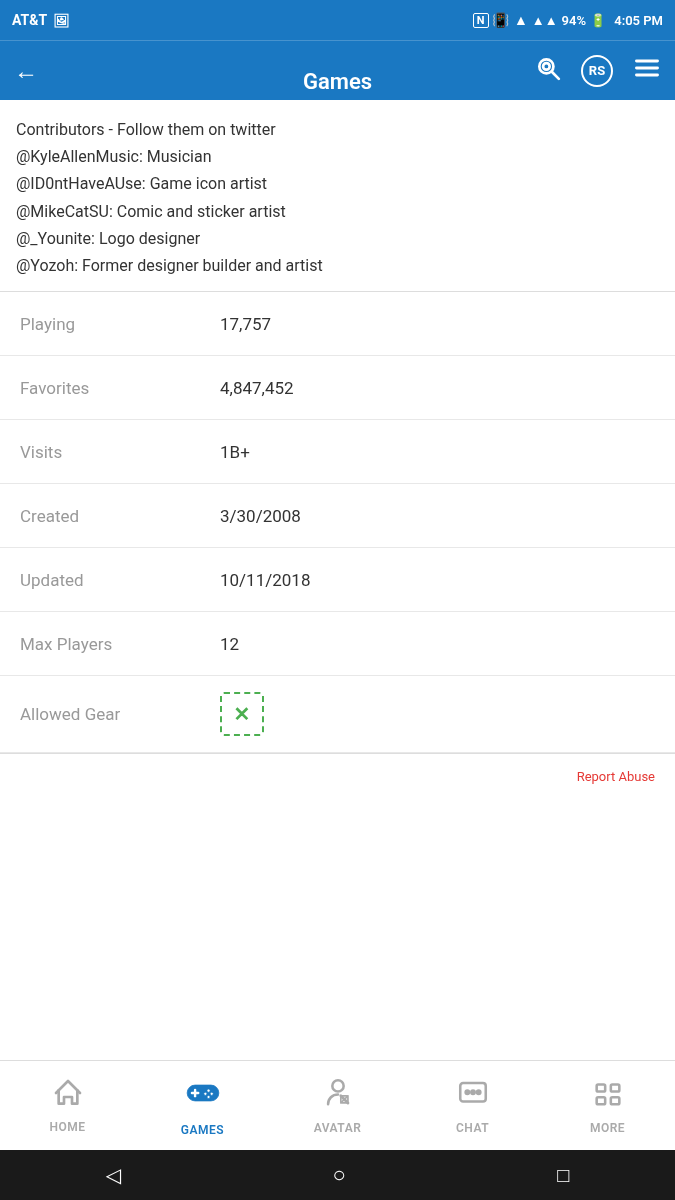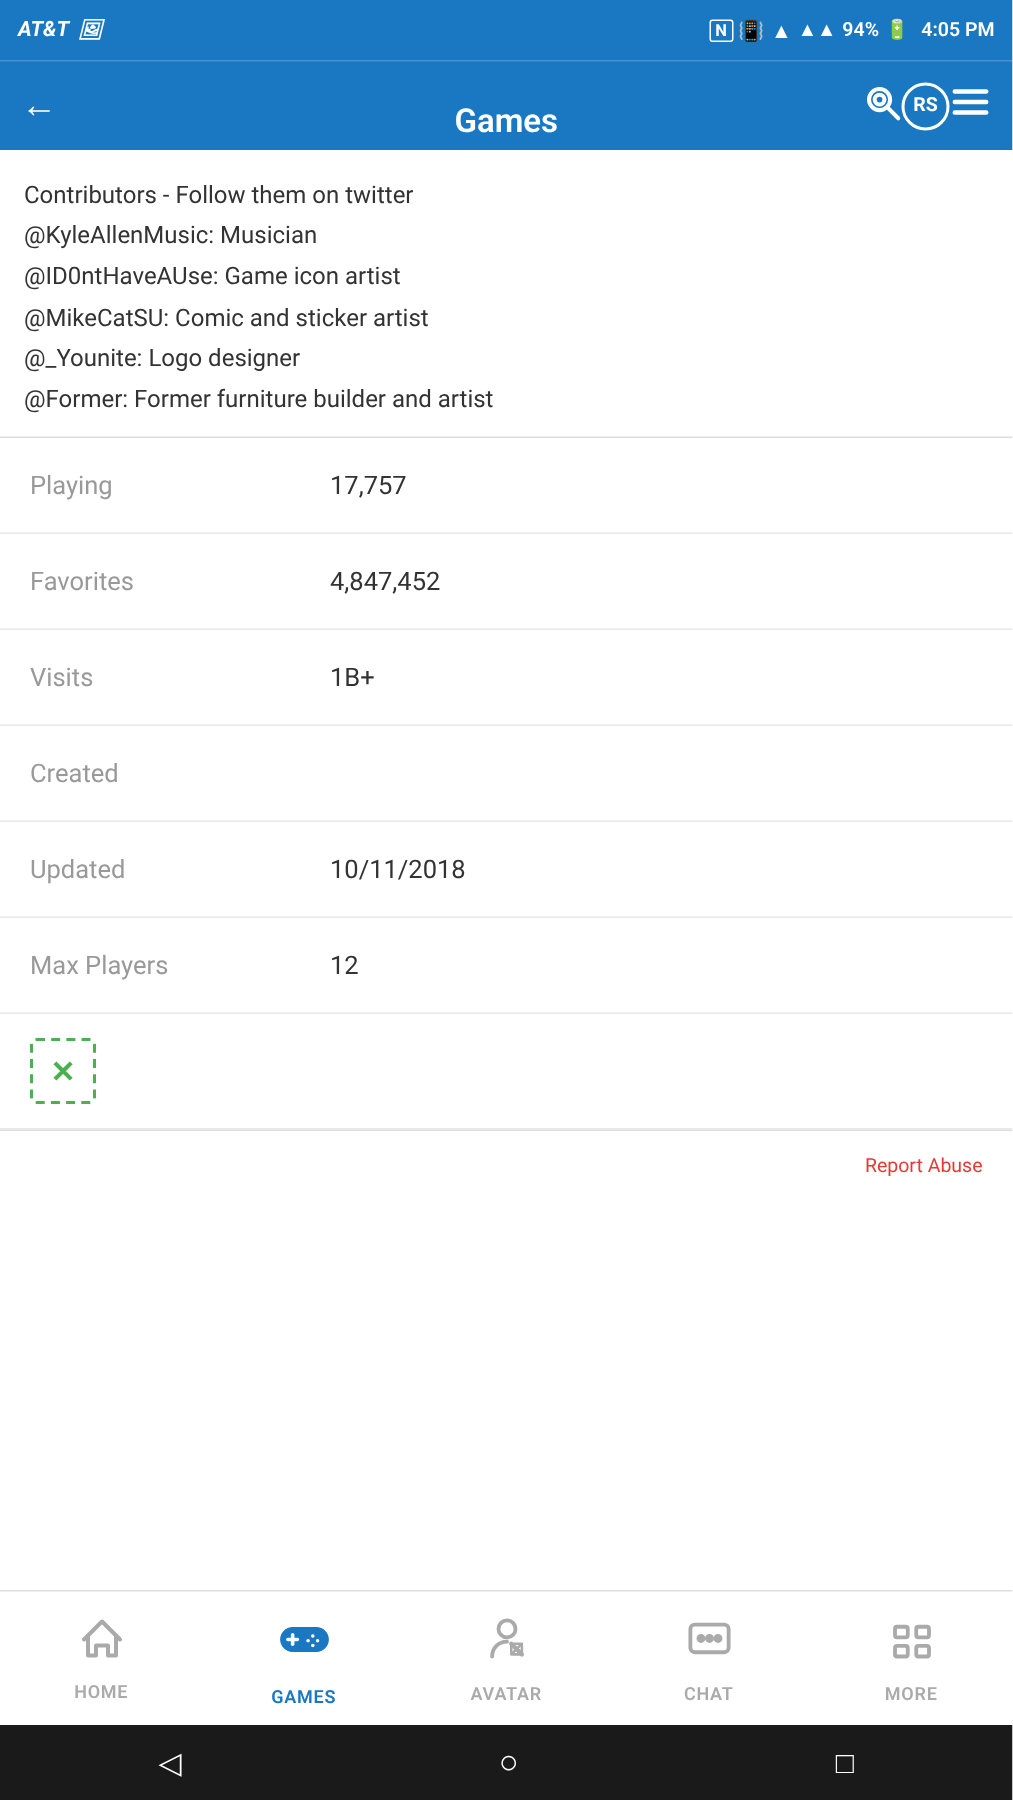--- a/index.html
+++ b/index.html
@@ -17,21 +17,21 @@
       background: #1a78c2;
       height: 40px;
       display: flex;
       align-items: center;
       justify-content: space-between;
       padding: 0 12px;
       color: white;
       font-size: 14px;
       font-weight: 600;
     }
-    .status-left { display: flex; align-items: center; gap: 6px; font-style: italic; }
+    .status-left { display: flex; align-items: center; gap: 6px; }
     .status-right { display: flex; align-items: center; gap: 4px; font-size: 13px; }
     .status-carrier { font-weight: 700; font-size: 14px; }
 
     
     .nav-bar {
       background: #1a78c2;
       height: 60px;
       display: flex;
       align-items: center;
       justify-content: space-between;
@@ -41,21 +41,21 @@
     .nav-bar-center {
       color: white;
       font-size: 22px;
       font-weight: 600;
       position: absolute;
       left: 50%;
       transform: translateX(-50%);
       top: 52px;
       line-height: 60px;
     }
-    .nav-icons { display: flex; align-items: center; gap: 0; }
+    .nav-icons { display: flex; align-items: center; gap: 20px; }
     .nav-icon { color: white; font-size: 22px; cursor: pointer; }
     .back-arrow { color: white; font-size: 24px; cursor: pointer; }
 
     
     .divider {
       height: 1px;
       background: #ddd;
       margin: 0;
     }
 
@@ -218,21 +218,21 @@
 </div>
 
 <div class="content-area">
 
   <div class="contributors">
     <div>Contributors - Follow them on twitter</div>
     <div>@KyleAllenMusic: Musician</div>
     <div>@ID0ntHaveAUse: Game icon artist</div>
     <div>@MikeCatSU: Comic and sticker artist</div>
     <div>@_Younite: Logo designer</div>
-    <div>@Former: Former furniture builder and artist</div>
+    <div>@Yozoh: Former designer builder and artist</div>
   </div>
 
   <div class="divider"></div>
 
   <div class="stats-table">
 
     <div class="stat-row">
       <span class="stat-label">Playing</span>
       <span class="stat-value">17,757</span>
     </div>
@@ -242,34 +242,36 @@
       <span class="stat-value">4,847,452</span>
     </div>
 
     <div class="stat-row">
       <span class="stat-label">Visits</span>
       <span class="stat-value">1B+</span>
     </div>
 
     <div class="stat-row">
       <span class="stat-label">Created</span>
+      <span class="stat-value">3/30/2008</span>
     </div>
 
     <div class="stat-row">
       <span class="stat-label">Updated</span>
       <span class="stat-value">10/11/2018</span>
     </div>
 
     <div class="stat-row">
       <span class="stat-label">Max Players</span>
       <span class="stat-value">12</span>
     </div>
 
 
     <div class="stat-row">
+      <span class="stat-label">Allowed Gear</span>
       <span class="stat-value">
         <div class="gear-icon-box">✕</div>
       </span>
     </div>
 
   </div>
 
   <div class="divider"></div>
 
   <div class="report-section">

